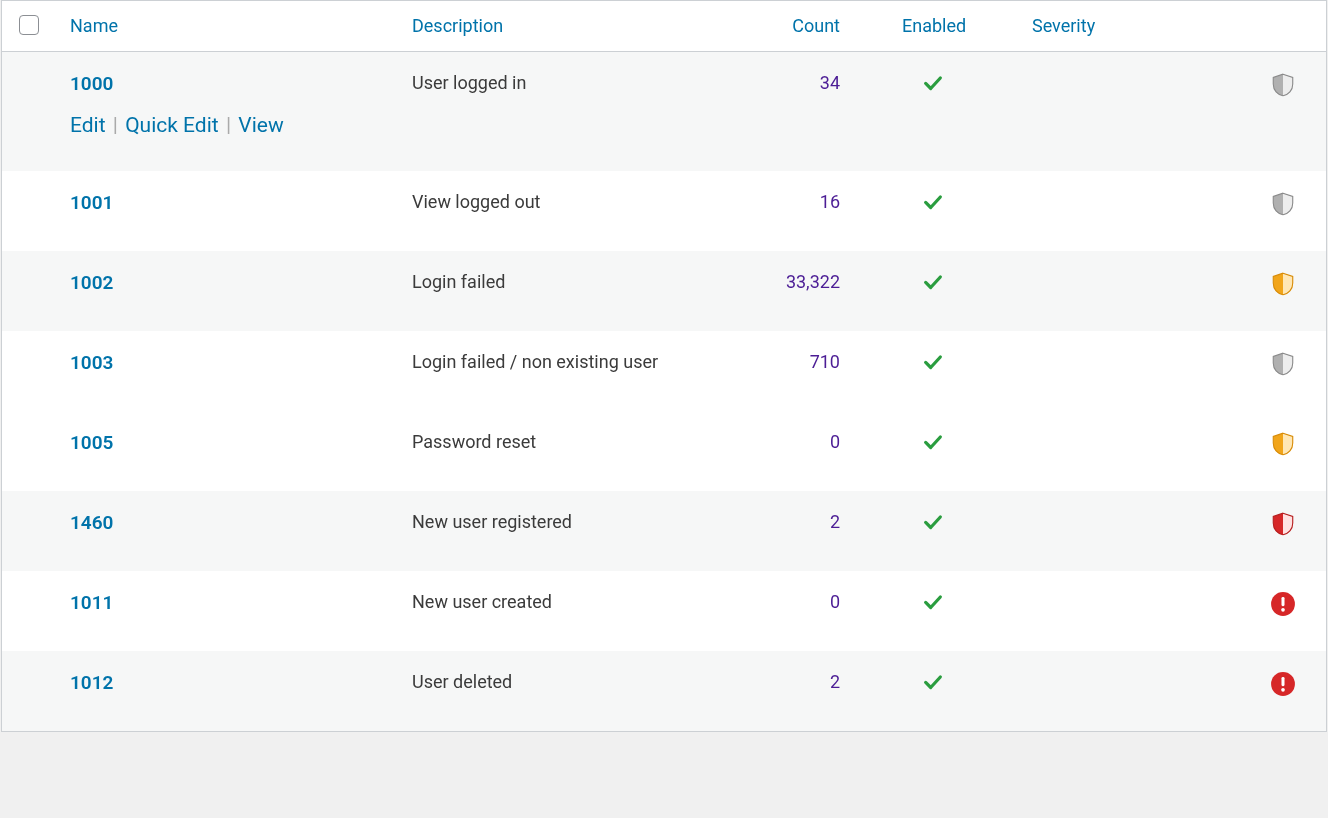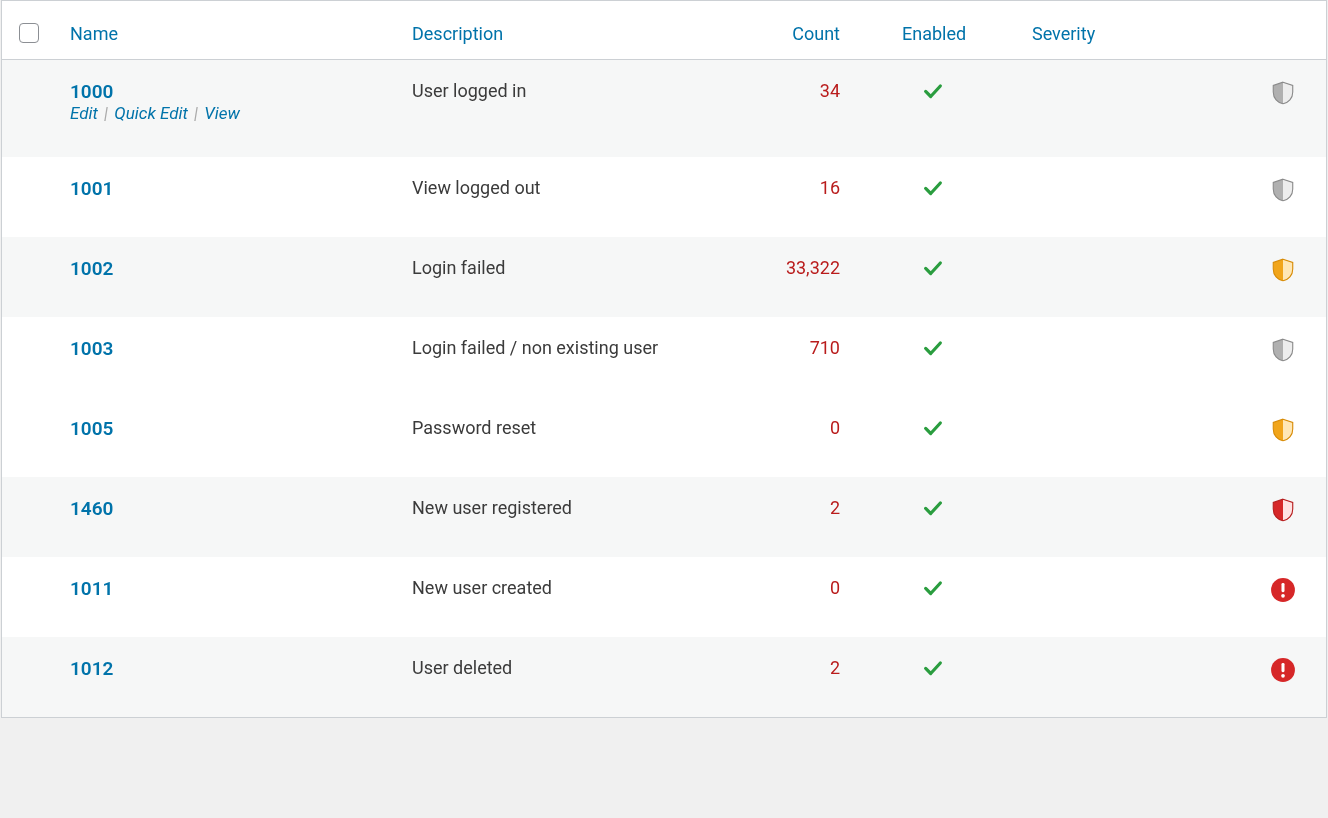--- a/index.html
+++ b/index.html
@@ -22,21 +22,21 @@
     table-layout: fixed;
   }
   thead tr {
     background: #fff;
     border-bottom: 1px solid #ccd0d4;
   }
   th {
     text-align: left;
     font-weight: 400;
     color: #0073aa;
-    padding: 20px 10px 14px 10px;
+    padding: 12px 10px 14px 10px;
     font-size: 18px;
   }
   th a { color: #0073aa; text-decoration: none; }
   th.col-cb { width: 50px; text-align: center; padding-left: 14px; }
   th.col-name { width: 350px; padding-left: 18px; }
   th.col-desc { width: 340px; }
   th.col-count { width: 120px; text-align: right; padding-right: 22px; }
   th.col-enabled { width: 160px; text-align: left; padding-left: 40px; }
   th.col-severity { text-align: left; padding-right: 18px; }
 
@@ -45,33 +45,32 @@
   td {
     padding: 20px 10px 34px 10px;
     vertical-align: top;
     font-size: 18px;
     color: #3c434a;
   }
   td.col-cb { width: 50px; text-align: center; padding-left: 14px; }
   td.col-name { width: 350px; padding-left: 18px; }
   td.col-desc { width: 340px; color: #3b3b3b; }
   td.col-count {
-    width: 120px; text-align: right; color: #b91c1c; padding-right: 22px;
+    width: 120px; text-align: right; color: #4c1d95; padding-right: 22px;
   }
   td.col-enabled { width: 160px; text-align: left; padding-left: 60px; }
   td.col-severity { text-align: right; padding-right: 30px; }
 
   .name-link {
     color: #0073aa; font-weight: 600; text-decoration: none; font-size: 19px; text-align: center;
   }
   .row-actions {
-    margin-top: 0;
-    font-size: 17px;
+    margin-top: 18px;
+    font-size: 21px;
     color: #c3c4c7;
-    font-style: italic;
   }
   .row-actions a { color: #0073aa; text-decoration: none; }
   .row-actions .sep { color: #aaa; padding: 0 2px; }
 
   input[type=checkbox] {
     width: 20px; height: 20px; border: 1px solid #8c8f94; border-radius: 4px;
     appearance: none; background: #fff; cursor: pointer;
     position: relative; top: 2px;
   }
 

